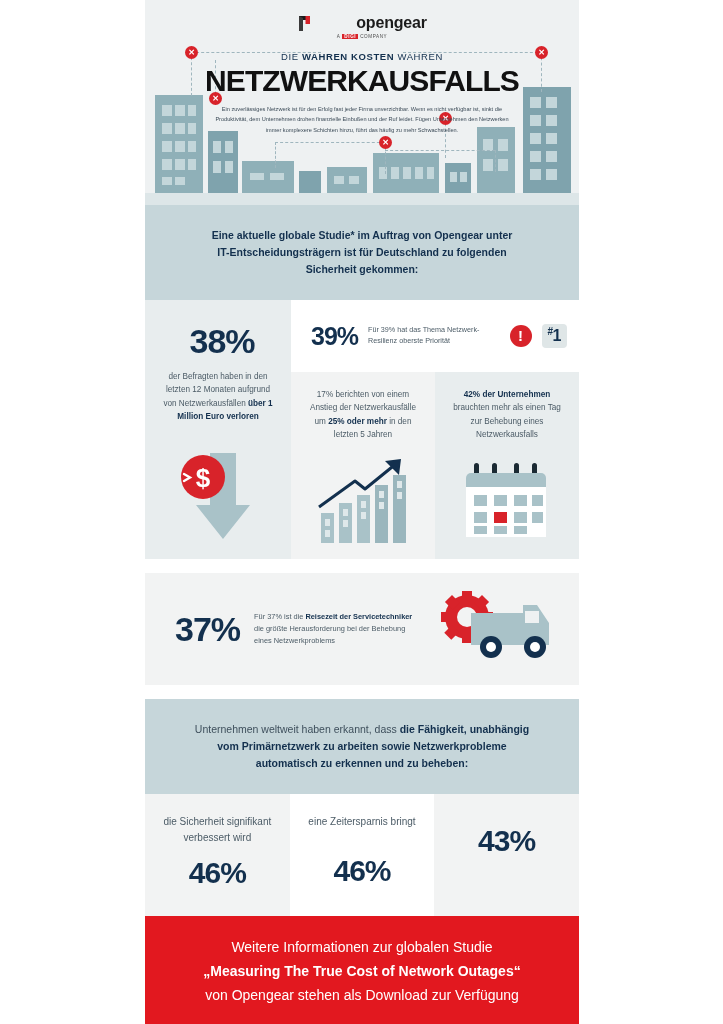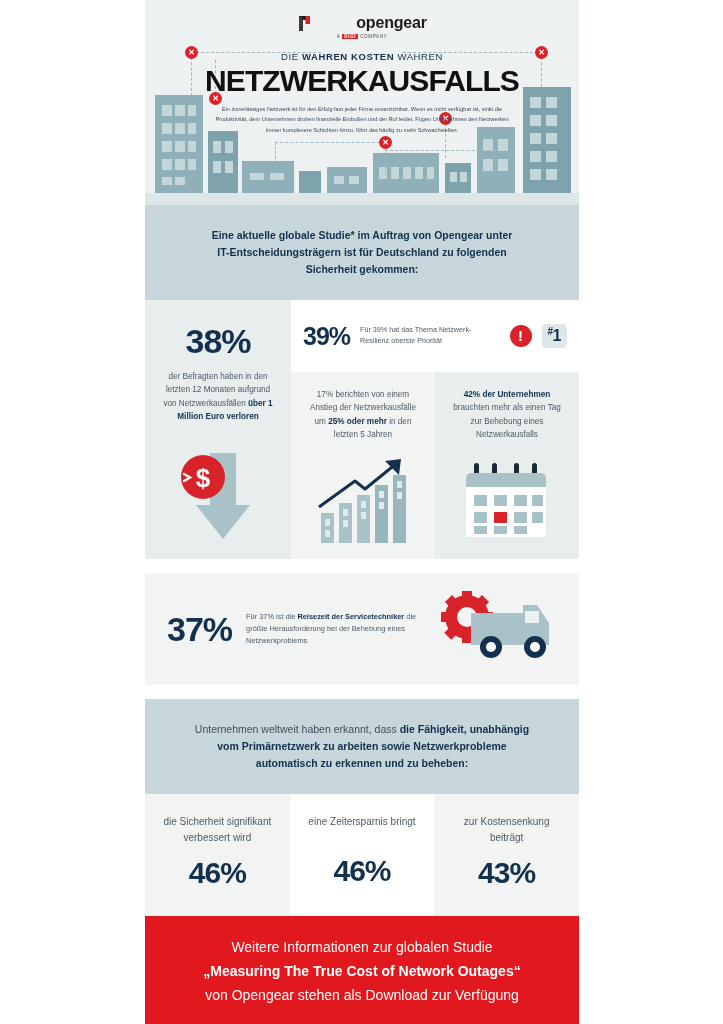--- a/index.html
+++ b/index.html
@@ -39,21 +39,21 @@
   
   .statement{background:#c6d6da;padding:22px 46px;text-align:center;}
   .statement p{margin:0;font-size:10.5px;line-height:1.62;color:#13304e;font-weight:bold;}
   .statement .reg{font-weight:normal;color:#3e4f5c;}
 
   
   .grid-a{display:flex;width:434px;}
   .col-left{width:146px;background:#e8edee;}
   .col-right{width:288px;}
   .panel-39{background:#ffffff;height:72px;display:flex;align-items:center;padding:0 12px;box-sizing:border-box;gap:10px;}
-  .big-num{font-size:34px;font-weight:bold;color:#13304e;letter-spacing:-1px;line-height:1;}
+  .big-num{font-size:34px;font-weight:bold;color:#13304e;letter-spacing:-1px;line-height:1;padding-left:8px;}
   .num-39{font-size:25px;}
   .t39{font-size:7.2px;line-height:1.5;color:#4b5b66;flex:1;}
   .alert-ic{width:22px;height:22px;border-radius:50%;background:#d8232a;color:#fff;font-weight:bold;
             font-size:15px;line-height:22px;text-align:center;flex:none;}
   .badge1{background:#dfe6e7;color:#13304e;font-weight:bold;font-size:16px;border-radius:4px;
           padding:2px 6px;flex:none;letter-spacing:-.5px;}
   .badge1 sup{font-size:10px;vertical-align:super;}
 
   .c38{text-align:center;padding-top:24px;}
   .cap{font-size:8.2px;line-height:1.62;color:#4b5b66;padding:12px 14px 0;text-align:center;}
@@ -353,21 +353,20 @@
   <div class="grid-b">
     <div class="cc norm">
       <div class="lbl">die Sicherheit signifikant verbessert wird</div>
       <div class="val">46%</div>
     </div>
     <div class="cc alt">
       <div class="lbl">eine Zeitersparnis bringt</div>
       <div class="val">46%</div>
     </div>
     <div class="cc norm">
-      <div class="lbl">zur Kostensenkung beiträgt</div>
       <div class="val">43%</div>
     </div>
   </div>
 
   <div class="cta">
     <p>
       <span>Weitere Informationen zur globalen Studie</span><br>
       <b>„Measuring The True Cost of Network Outages“</b><br>
       <span>von Opengear stehen als Download zur Verfügung</span>
     </p>

